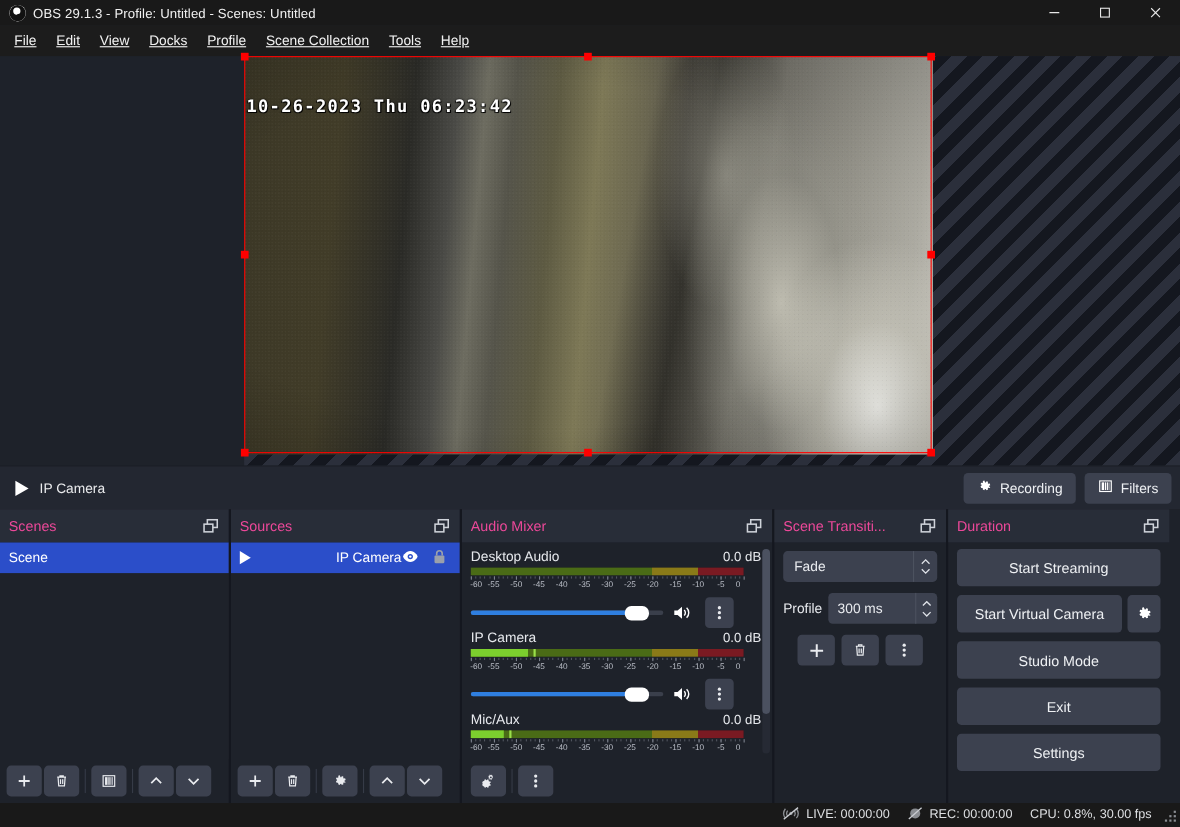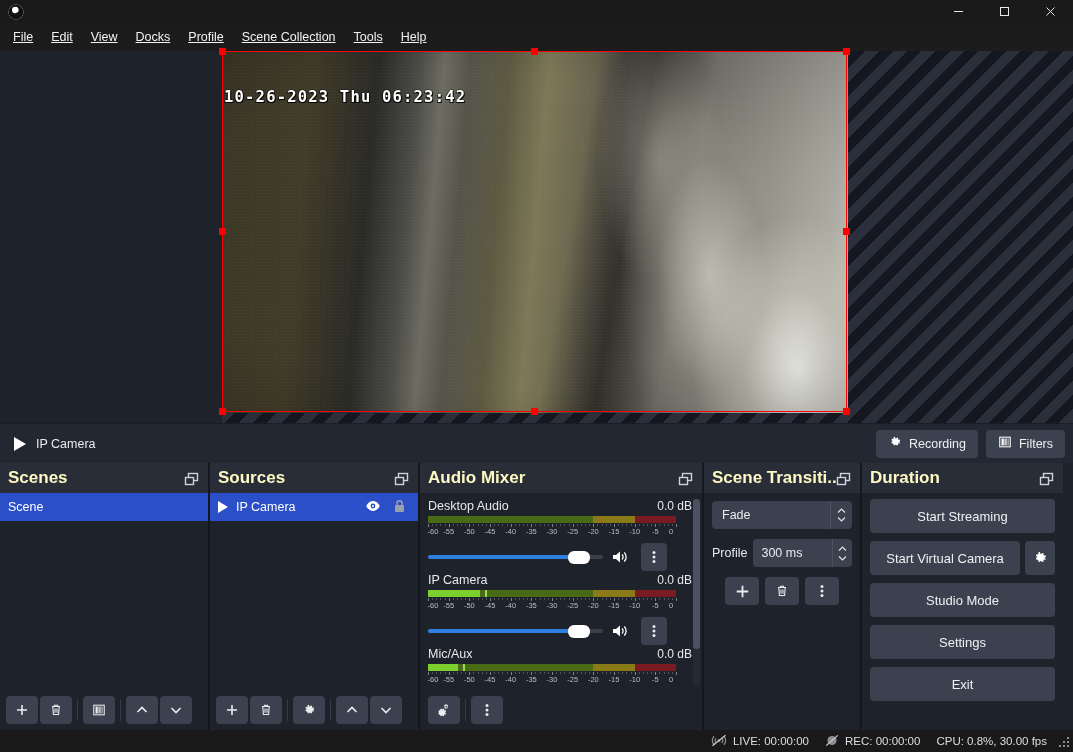--- a/index.html
+++ b/index.html
@@ -115,33 +115,33 @@
     margin-left: 8px; border: none;
     font-family: "Liberation Sans", sans-serif;
   }
 
   
   .docks { flex: 1 1 auto; display: flex; background: #1e222a; min-height: 0; }
   .dock { display: flex; flex-direction: column; min-height: 0; }
   .dock-sep { width: 2px; background: #14171f; flex: 0 0 2px; }
   .dock-title {
     height: 30px; flex: 0 0 30px; background: #282d38; display: flex; align-items: center;
-    padding: 0 8px; font-size: 17px; font-weight: bold; color: #fef9c3;
+    padding: 0 8px; font-size: 13px; font-weight: normal; color: #ec4899;
   }
   .dock-title .t { flex: 1 1 auto; white-space: nowrap; overflow: hidden; }
   .float-icon { width: 16px; height: 14px; flex: 0 0 16px; }
   .dock-body { flex: 1 1 auto; min-height: 0; position: relative; overflow: hidden; }
 
   .dock-scenes { width: 208px; flex: 0 0 208px; }
   .dock-sources { width: 208px; flex: 0 0 208px; }
   .dock-mixer { width: 282px; flex: 0 0 282px; }
   .dock-trans { width: 156px; flex: 0 0 156px; }
   .dock-controls { width: 201px; flex: 0 0 201px; }
 
-  .list { background: #1e222a; height: 100%; padding-top: 0; }
+  .list { background: #1e222a; height: 100%; padding-top: 0; text-align: right; }
   .list-item {
     height: 28px; display: flex; align-items: center; padding: 0 8px; font-size: 12.5px;
     color: #e4e6e9;
   }
   .list-item.selected { background: #2b4ec9; color: #ffffff; }
   .src-item .play-tri-sm {
     width: 0; height: 0; border-left: 10px solid #fff; border-top: 6px solid transparent;
     border-bottom: 6px solid transparent; margin-right: 8px; flex: 0 0 auto;
   }
   .src-item .nm { flex: 1 1 auto; }
@@ -250,20 +250,21 @@
 <div id="app">
 
   <div class="titlebar">
     <span class="obs-logo">
       <svg width="16" height="16" viewBox="0 0 16 16">
         <circle cx="8" cy="8" r="7.5" fill="#fff"></circle>
         <path d="M8 .6a7.4 7.4 0 1 0 0 14.8A7.4 7.4 0 0 0 8 .6zm-.7 2.2a3.3 3.3 0 1 1 0 6.6 3.3 3.3 0 0 1 0-6.6z" fill="#111"></path>
         <circle cx="9.6" cy="11.2" r="2.6" fill="#111"></circle>
       </svg>
     </span>
+    <span class="title-text">OBS 29.1.3 - Profile: Untitled - Scenes: Untitled</span>
     <span class="spacer"></span>
     <span class="winbtn">
       <svg width="11" height="11" viewBox="0 0 11 11">
           <path d="M1 5.5h9" stroke="#e8e8e8" stroke-width="1"></path>
         </svg>
     </span>
     <span class="winbtn">
       <svg width="11" height="11" viewBox="0 0 11 11">
           <rect x="1.5" y="1.5" width="8" height="8" fill="none" stroke="#e8e8e8" stroke-width="1"></rect>
         </svg>
@@ -912,22 +913,22 @@
           <div class="vcam-row">
             <button class="ctl-btn">Start Virtual Camera</button>
             <span class="vcam-gear">
               <svg width="16" height="16" viewBox="0 0 16 16">
                   <path fill="#fff" d="M8 5.2A2.8 2.8 0 1 0 8 10.8 2.8 2.8 0 0 0 8 5.2zm0 4.3a1.5 1.5 0 1 1 0-3 1.5 1.5 0 0 1 0 3z"></path>
                   <path fill="#fff" d="M14 9.1l-1.2-.7a4.9 4.9 0 0 0 0-.8l1.2-.7-.6-1.7-1.4.3a4.8 4.8 0 0 0-.6-.6l.3-1.4-1.6-.6-.7 1.2a4.9 4.9 0 0 0-.8 0L7.9 2 6.2 2.6l.3 1.4a4.8 4.8 0 0 0-.6.6l-1.4-.3L3.9 5.9l1.2.7a4.9 4.9 0 0 0 0 .8l-1.2.7.6 1.7 1.4-.3c.2.2.4.4.6.6l-.3 1.4 1.6.6.7-1.2a4.9 4.9 0 0 0 .8 0l.7 1.2 1.7-.6-.3-1.4c.2-.2.4-.4.6-.6l1.4.3z"></path>
                 </svg>
             </span>
           </div>
           <button class="ctl-btn">Studio Mode</button>
+          <button class="ctl-btn">Exit</button>
           <button class="ctl-btn">Settings</button>
-          <button class="ctl-btn">Exit</button>
         </div>
       </div>
     </div>
   </div>
 
   <div class="statusbar">
     <span class="sb-spacer"></span>
     <span class="sb-group">
       <span>
         <svg width="16" height="13" viewBox="0 0 16 13">

